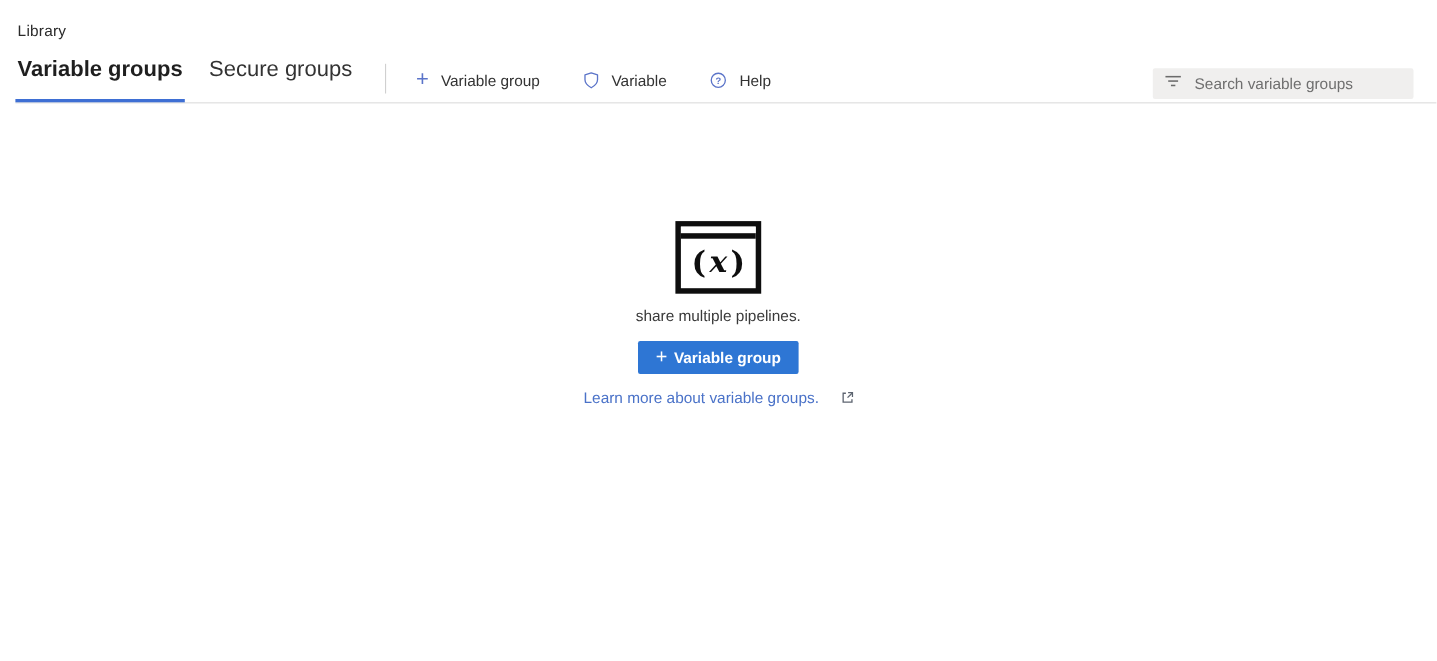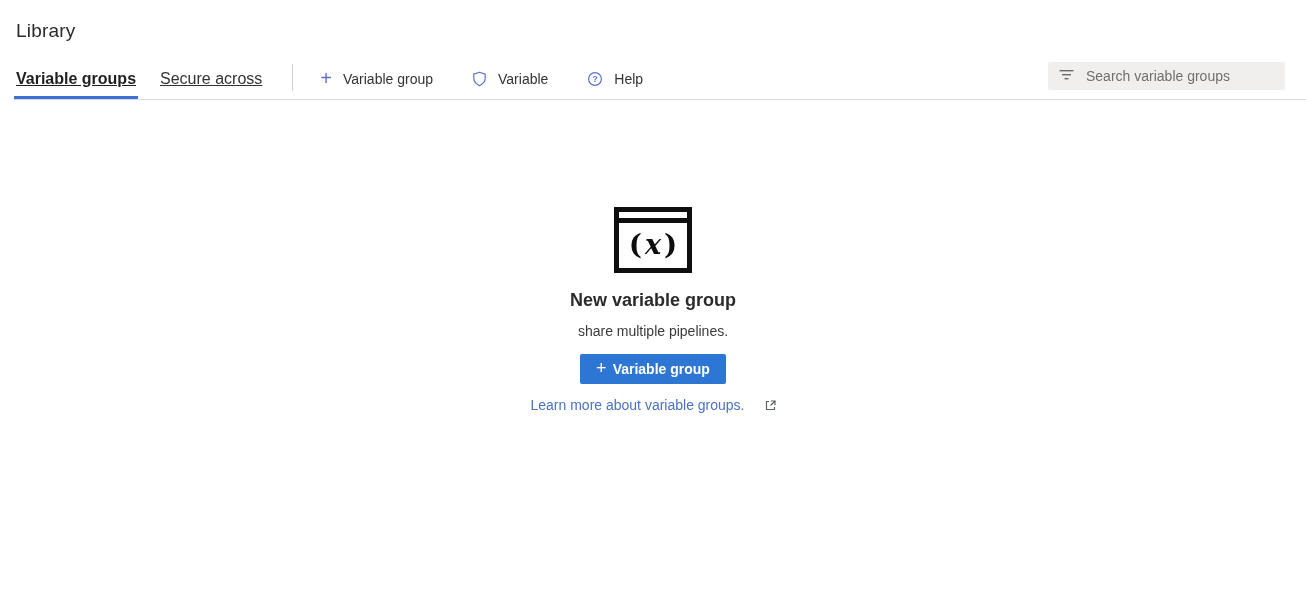--- a/index.html
+++ b/index.html
@@ -1,41 +1,39 @@
 <!DOCTYPE html>
 <html><head>
 <meta charset="utf-8">
 <style>
   * { margin: 0; padding: 0; box-sizing: border-box; }
   html, body { width: 1306px; height: 601px; background: #ffffff; overflow: hidden; }
   body { font-family: "Liberation Sans", sans-serif; color: #2b2b2b; position: relative; }
 
   
   .page-header { padding: 20px 16px 0 16px; }
-  .page-title { font-size: 19px; font-weight: 400; color: #2b2b2b; letter-spacing: 0.2px; }
+  .page-title { font-size: 14px; font-weight: 400; color: #2b2b2b; letter-spacing: 0.2px; }
 
   
   .tabbar {
     margin-left: 14px;
     margin-top: 16px;
     height: 42px;
     display: flex;
     align-items: stretch;
     border-bottom: 1px solid #dcdcdc;
     position: relative;
   }
   .tab {
     display: flex;
-    align-items: center;
-    font-size: 16px;
+    font-size: 20px;
     color: #333333;
     cursor: pointer;
     position: relative;
     padding: 0 2px;
-    text-decoration: underline;
   }
   .tab + .tab { margin-left: 20px; }
   .tab.active { font-weight: 700; color: #1f1f1f; }
   .tab.active::after {
     content: "";
     position: absolute;
     left: 0; right: 0; bottom: 0;
     height: 3px;
     background: #3e6fd4;
   }
@@ -167,21 +165,21 @@
 
 <div class="page-header">
   <div class="page-title">Library</div>
 </div>
 
 <div class="tabbar">
   <div class="tab active">
     <span>Variable groups</span>
   </div>
   <div class="tab">
-    <span>Secure across</span>
+    <span>Secure groups</span>
   </div>
 
   <div class="vert-divider"></div>
 
   <div class="command">
     <span class="cmd-plus">+</span>
     <span>Variable group</span>
   </div>
 
   <div class="command">
@@ -219,21 +217,20 @@
   <div class="vg-icon">
     <div class="vg-icon-titlebar"></div>
     <div class="vg-icon-bar"></div>
     <div class="vg-icon-body">
       <span class="paren">(</span>
       <span class="var-x">x</span>
       <span class="paren">)</span>
     </div>
   </div>
 
-  <div class="empty-title">New variable group</div>
 
   <div class="empty-desc">
     <div>share multiple pipelines.</div>
   </div>
 
   <button class="primary-btn">
     <span class="btn-plus">+</span>
     <span>Variable group</span>
   </button>
 

